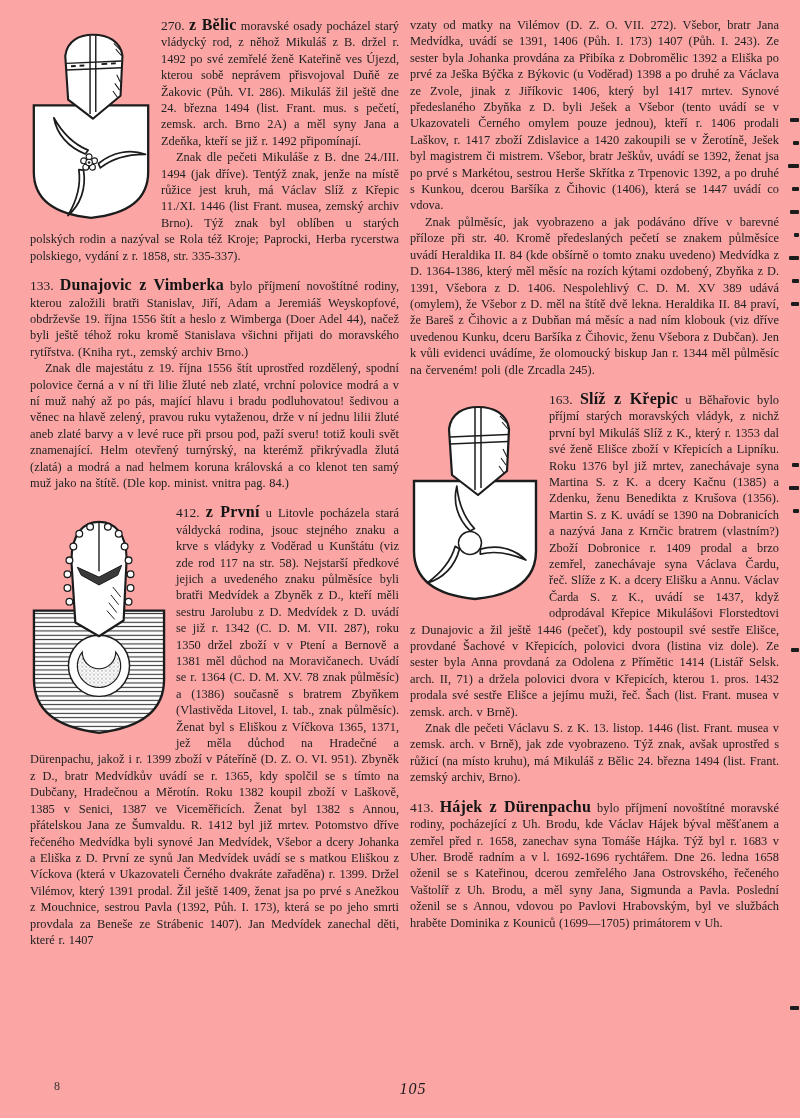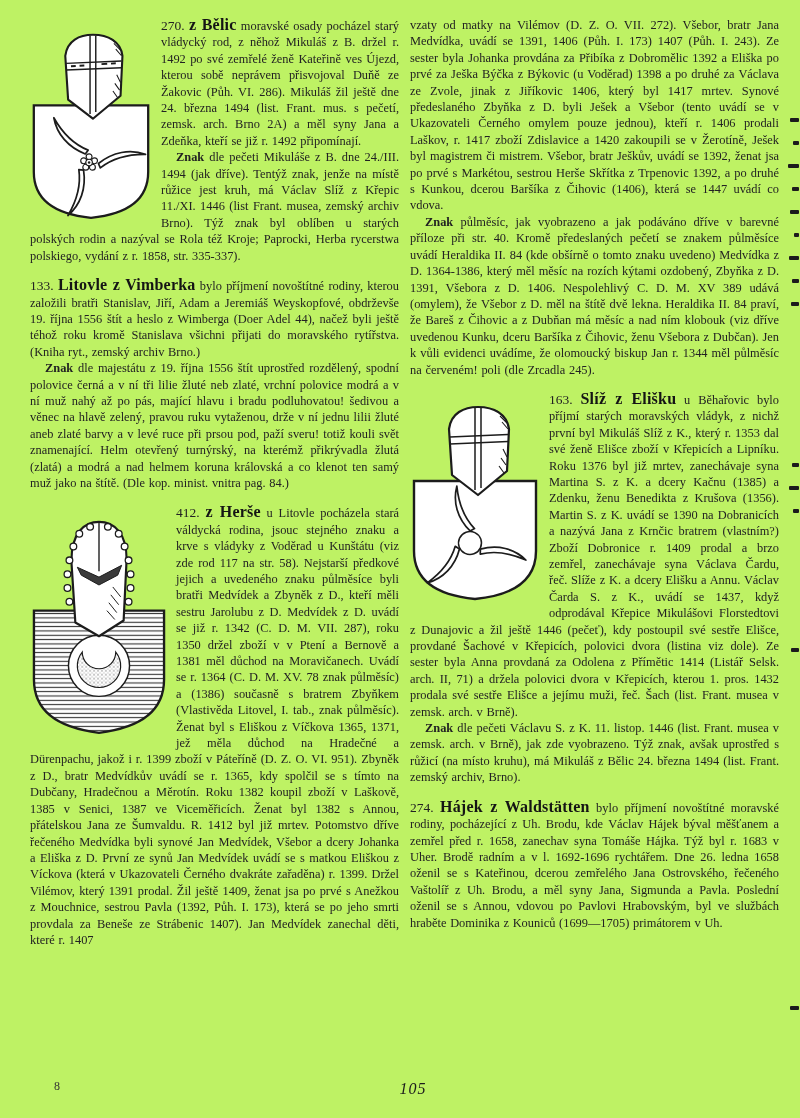--- a/index.html
+++ b/index.html
@@ -1,30 +1,30 @@
 <!DOCTYPE html>
 <html><head>
 <meta charset="utf-8">
 <style>
   html,body{margin:0;padding:0;}
   body{width:800px;height:1118px;background:#e8e8e6;}
   .page{
     position:relative;width:800px;height:1118px;overflow:hidden;
-    background:#bef264;
+    background:#fca5a5;
     font-family:"Liberation Serif","DejaVu Serif",serif;
     color:#222;
   }
   .cols{display:flex;gap:11px;padding:17px 21px 0 30px;}
   .col{flex:1;min-width:0;}
   p.para{margin:0;text-align:justify;font-size:12.4px;line-height:16.4px;word-spacing:0.05em;}
   .indent{text-indent:15px;}
   .mt{margin-top:13px;}
   .enum{font-size:13.5px;}
   .ename{font-weight:bold;font-size:16px;letter-spacing:0.2px;color:#141414;}
-  .bold{font-weight:bold;}
+  .bold{font-weight:normal;}
   .illus{float:left;}
   .illus svg{display:block;width:100%;height:auto;}
   .illus-a{width:122px;margin:14px 9px 2px 0;}
   .illus-b{width:138px;margin:12px 8px 4px 0;}
   .illus-c{width:130px;margin:12px 9px 4px 0;}
   .sig{position:absolute;left:54px;bottom:24px;font-size:12px;color:#333;}
   .pageno{position:absolute;left:0;right:0;bottom:20px;text-align:center;
     font-style:italic;font-size:16px;letter-spacing:1px;color:#1c1c1c;padding-left:26px;}
   .marks i{position:absolute;right:1px;height:4px;background:#1c1c1c;border-radius:1px;display:block;}
   .ink{stroke:#1c1c1c;}
@@ -77,21 +77,21 @@
         </p>
         <p class="para indent">
           <span class="bold">Znak</span>
           <span>dle pečeti Mikuláše z B. dne 24./III. 1494 (jak dříve). Tentýž znak, jenže na místě růžice jest kruh, má Václav Slíž z Křepic 11./XI. 1446 (list Frant. musea, zemský archiv Brno). Týž znak byl oblíben u starých polských rodin a nazýval se Rola též Kroje; Paprocki, Herba rycerstwa polskiego, vydání z r. 1858, str. 335-337).</span>
         </p>
       </section>
 
       <section class="mt">
         <p class="para">
           <span class="enum">133.</span>
-          <span class="ename">Litovle z Vimberka</span>
+          <span class="ename">Dunajovic z Vimberka</span>
           <span>bylo příjmení novoštítné rodiny, kterou založili bratři Stanislav, Jiří, Adam a Jeremiáš Weyskopfové, obdrževše 19. října 1556 štít a heslo z Wimberga (Doer Adel 44), načež byli ještě téhož roku kromě Stanislava všichni přijati do moravského rytířstva. (Kniha ryt., zemský archiv Brno.)</span>
         </p>
         <p class="para indent">
           <span class="bold">Znak</span>
           <span>dle majestátu z 19. října 1556 štít uprostřed rozdělený, spodní polovice černá a v ní tři lilie žluté neb zlaté, vrchní polovice modrá a v ní muž nahý až po pás, mající hlavu i bradu podluhovatou! šedivou a věnec na hlavě zelený, pravou ruku vytaženou, drže v ní jednu lilii žluté aneb zlaté barvy a v levé ruce při prsou pod, paží sveru! totiž kouli svět znamenající. Helm otevřený turnýrský, na kterémž přikrývadla žlutá (zlatá) a modrá a nad helmem koruna královská a co klenot ten samý muž jako na štítě. (Dle kop. minist. vnitra pag. 84.)</span>
         </p>
       </section>
 
       <section class="mt">
         <p class="para">
@@ -129,21 +129,21 @@
                   <circle cx="102" cy="59" r="3.4"></circle>
                   <circle cx="102" cy="73" r="3.4"></circle>
                   <circle cx="100" cy="87" r="3.4"></circle>
               </g>
               <g fill="none" stroke="#1c1c1c" stroke-width="1">
                 <path d="M84 72 L92 82 M82 80 L90 90 M80 88 L88 98 M78 96 L86 105"></path>
               </g>
             </svg>
           </span>
           <span class="enum">412.</span>
-          <span class="ename">z Herše</span>
+          <span class="ename">z První</span>
           <span>u Litovle pocházela stará váldycká rodina, jsouc stejného znaku a krve s vládyky z Voděrad u Kunštátu (viz zde rod 117 na str. 58). Nejstarší předkové jejich a uvedeného znaku půlměsíce byli bratři Medvídek a Zbyněk z D., kteří měli sestru Jarolubu z D. Medvídek z D. uvádí se již r. 1342 (C. D. M. VII. 287), roku 1350 držel zboží v v Ptení a Bernově a 1381 měl důchod na Moravičanech. Uvádí se r. 1364 (C. D. M. XV. 78 znak půlměsíc) a (1386) současně s bratrem Zbyňkem (Vlastivěda Litovel, I. tab., znak půlměsíc). Ženat byl s Eliškou z Víčkova 1365, 1371, jež měla důchod na Hradečné a Dürenpachu, jakož i r. 1399 zboží v Páteříně (D. Z. O. VI. 951). Zbyněk z D., bratr Medvídkův uvádí se r. 1365, kdy spolčil se s tímto na Dubčany, Hradečnou a Měrotín. Roku 1382 koupil zboží v Laškově, 1385 v Senici, 1387 ve Viceměřicích. Ženat byl 1382 s Annou, přátelskou Jana ze Šumvaldu. R. 1412 byl již mrtev. Potomstvo dříve řečeného Medvídka byli synové Jan Medvídek, Všebor a dcery Johanka a Eliška z D. První ze synů Jan Medvídek uvádí se s matkou Eliškou z Víckova (která v Ukazovateli Černého dvakráte zařaděna) r. 1399. Držel Vilémov, který 1391 prodal. Žil ještě 1409, ženat jsa po prvé s Anežkou z Mouchnice, sestrou Pavla (1392, Půh. I. 173), která se po jeho smrti provdala za Beneše ze Strábenic 1407). Jan Medvídek zanechal děti, které r. 1407</span>
         </p>
       </section>
 
     </div>
 
     <div class="col">
 
       <section>
         <p class="para">
@@ -176,33 +176,33 @@
               <g fill="none" stroke="#1c1c1c" stroke-width="1.5">
                 <path d="M65 5 L65 87 M71 5 L71 85"></path>
                 <path d="M40 34 L98 31.5 M40 41 L98 38.5"></path>
               </g>
               <g fill="none" stroke="#1c1c1c" stroke-width="1.1">
                 <path d="M87 8 L94 14 M90 13 L97 20 M92 19 L98 26 M93 46 L97 54 M91 55 L96 62 M89 63 L94 70"></path>
               </g>
             </svg>
           </span>
           <span class="enum">163.</span>
-          <span class="ename">Slíž z Elišku</span>
+          <span class="ename">Slíž z Křepic</span>
           <span>u Běhařovic bylo příjmí starých moravských vládyk, z nichž první byl Mikuláš Slíž z K., který r. 1353 dal své ženě Elišce zboží v Křepicích a Lipníku. Roku 1376 byl již mrtev, zanechávaje syna Martina S. z K. a dcery Kačnu (1385) a Zdenku, ženu Benedikta z Krušova (1356). Martin S. z K. uvádí se 1390 na Dobranicích a nazývá Jana z Krnčic bratrem (vlastním?) Zboží Dobronice r. 1409 prodal a brzo zemřel, zanechávaje syna Václava Čardu, řeč. Slíže z K. a dcery Elišku a Annu. Václav Čarda S. z K., uvádí se 1437, když odprodával Křepice Mikulášovi Florstedtovi z Dunajovic a žil ještě 1446 (pečeť), kdy postoupil své sestře Elišce, provdané Šachové v Křepicích, polovici dvora (listina viz dole). Ze sester byla Anna provdaná za Odolena z Přímětic 1414 (Listář Selsk. arch. II, 71) a držela polovici dvora v Křepicích, kterou 1. pros. 1432 prodala své sestře Elišce a jejímu muži, řeč. Šach (list. Frant. musea v zemsk. arch. v Brně).</span>
         </p>
         <p class="para indent">
           <span class="bold">Znak</span>
-          <span>dle pečeti Václavu S. z K. 11. listop. 1446 (list. Frant. musea v zemsk. arch. v Brně), jak zde vyobrazeno. Týž znak, avšak uprostřed s růžicí (na místo kruhu), má Mikuláš z Bělic 24. března 1494 (list. Frant. zemský archiv, Brno).</span>
-        </p>
-      </section>
-
-      <section class="mt">
-        <p class="para">
-          <span class="enum">274.</span>
-          <span class="ename">Hájek z Waldstätten</span>
+          <span>dle pečeti Václavu S. z K. 13. listop. 1446 (list. Frant. musea v zemsk. arch. v Brně), jak zde vyobrazeno. Týž znak, avšak uprostřed s růžicí (na místo kruhu), má Mikuláš z Bělic 24. března 1494 (list. Frant. zemský archiv, Brno).</span>
+        </p>
+      </section>
+
+      <section class="mt">
+        <p class="para">
+          <span class="enum">413.</span>
+          <span class="ename">Hájek z Dürenpachu</span>
           <span>bylo příjmení novoštítné moravské rodiny, pocházející z Uh. Brodu, kde Václav Hájek býval měšťanem a zemřel před r. 1658, zanechav syna Tomáše Hájka. Týž byl r. 1683 v Uher. Brodě radním a v l. 1692-1696 rychtářem. Dne 26. ledna 1658 oženil se s Kateřinou, dcerou zemřelého Jana Ostrovského, řečeného Vaštolíř z Uh. Brodu, a měl syny Jana, Sigmunda a Pavla. Poslední oženil se s Annou, vdovou po Pavlovi Hrabovským, byl ve službách hraběte Dominika z Kouniců (1699—1705) primátorem v Uh.</span>
         </p>
       </section>
 
     </div>
   </div>
 
   <div class="marks">
     <i style="top:118px;width:9px"></i>
       <i style="top:141px;width:6px"></i>

